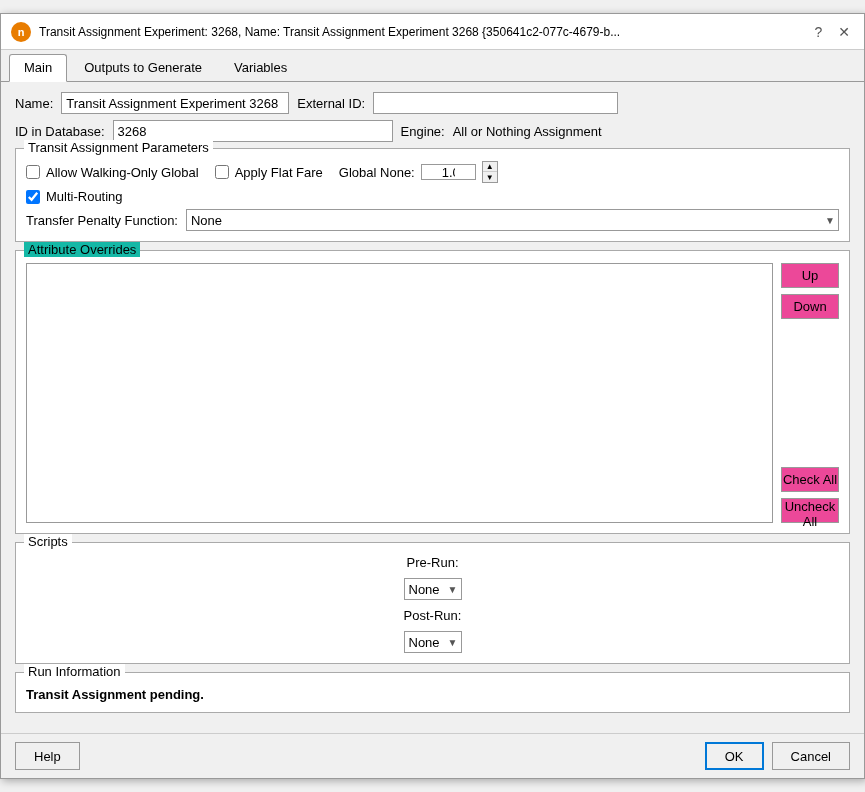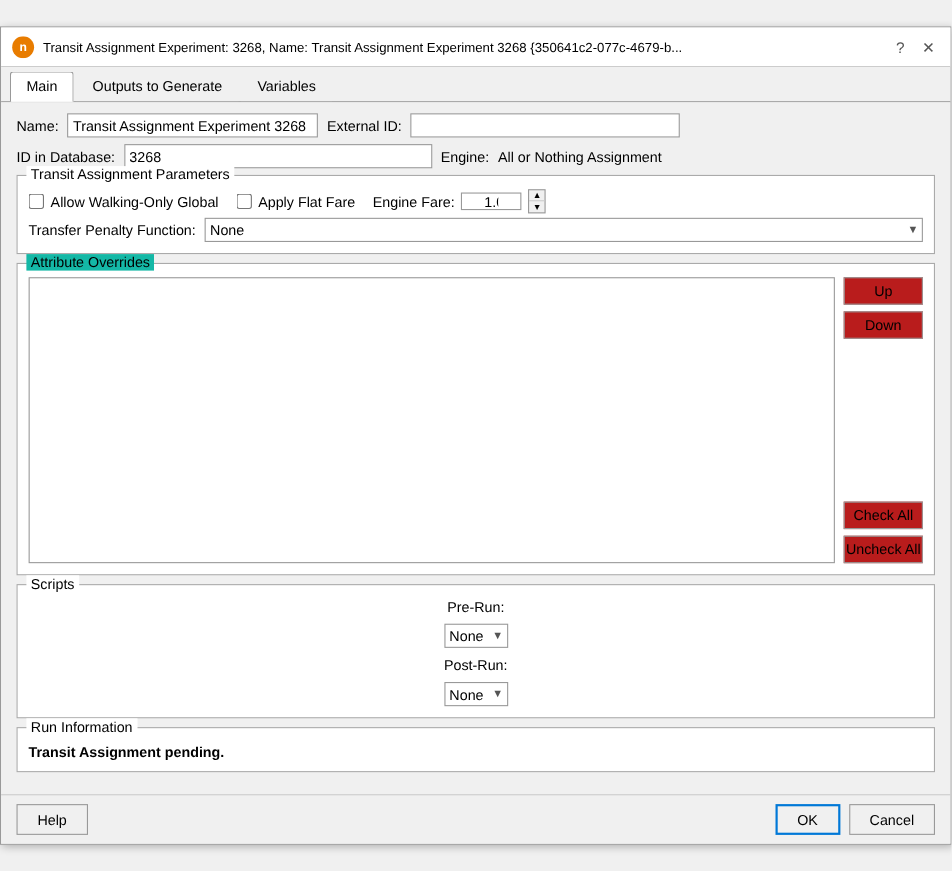--- a/index.html
+++ b/index.html
@@ -241,24 +241,24 @@
       height: 260px;
       overflow-y: auto;
     }
     .attr-buttons {
       display: flex;
       flex-direction: column;
       gap: 6px;
       align-items: flex-end;
     }
     .attr-btn {
-      width: 72px;
+      width: 58px;
       height: 25px;
       border: 1px solid #999;
-      background: #b91c1c;
+      background: #ec4899;
       cursor: pointer;
       font-size: 13px;
     }
     .attr-btn-spacer {
       flex: 1;
     }
 
     
     .scripts-group {
       border: 1px solid #aaa;
@@ -390,26 +390,30 @@
       <div class="group-box-inner">
         <div class="fare-row">
           <div class="checkbox-row" style="margin-bottom:0;">
             <input type="checkbox" style="">
             <span>Allow Walking-Only Global</span>
           </div>
           <div class="checkbox-row" style="margin-bottom:0; margin-left:10px;">
             <input type="checkbox" style="">
             <span>Apply Flat Fare</span>
           </div>
-          <span style="margin-left:10px;">Engine Fare:</span>
+          <span style="margin-left:10px;">Global None:</span>
           <input class="global-fare-input" type="text" value="1.00" style="">
           <div style="display:flex; flex-direction:column; border:1px solid #999; height:22px; cursor:pointer; background:#f0f0f0;">
             <div style="width:14px; height:11px; display:flex; align-items:center; justify-content:center; font-size:8px; border-bottom:1px solid #ccc;">▲</div>
             <div style="width:14px; height:11px; display:flex; align-items:center; justify-content:center; font-size:8px;">▼</div>
           </div>
+        </div>
+        <div class="checkbox-row" style="margin-top:6px;">
+          <input type="checkbox" checked="" style="">
+          <span>Multi-Routing</span>
         </div>
         <div class="transfer-row">
           <span>Transfer Penalty Function:</span>
           <div class="select-wrapper">
             <select>
               <option>None</option>
             </select>
             <span class="select-arrow">▼</span>
           </div>
         </div>

